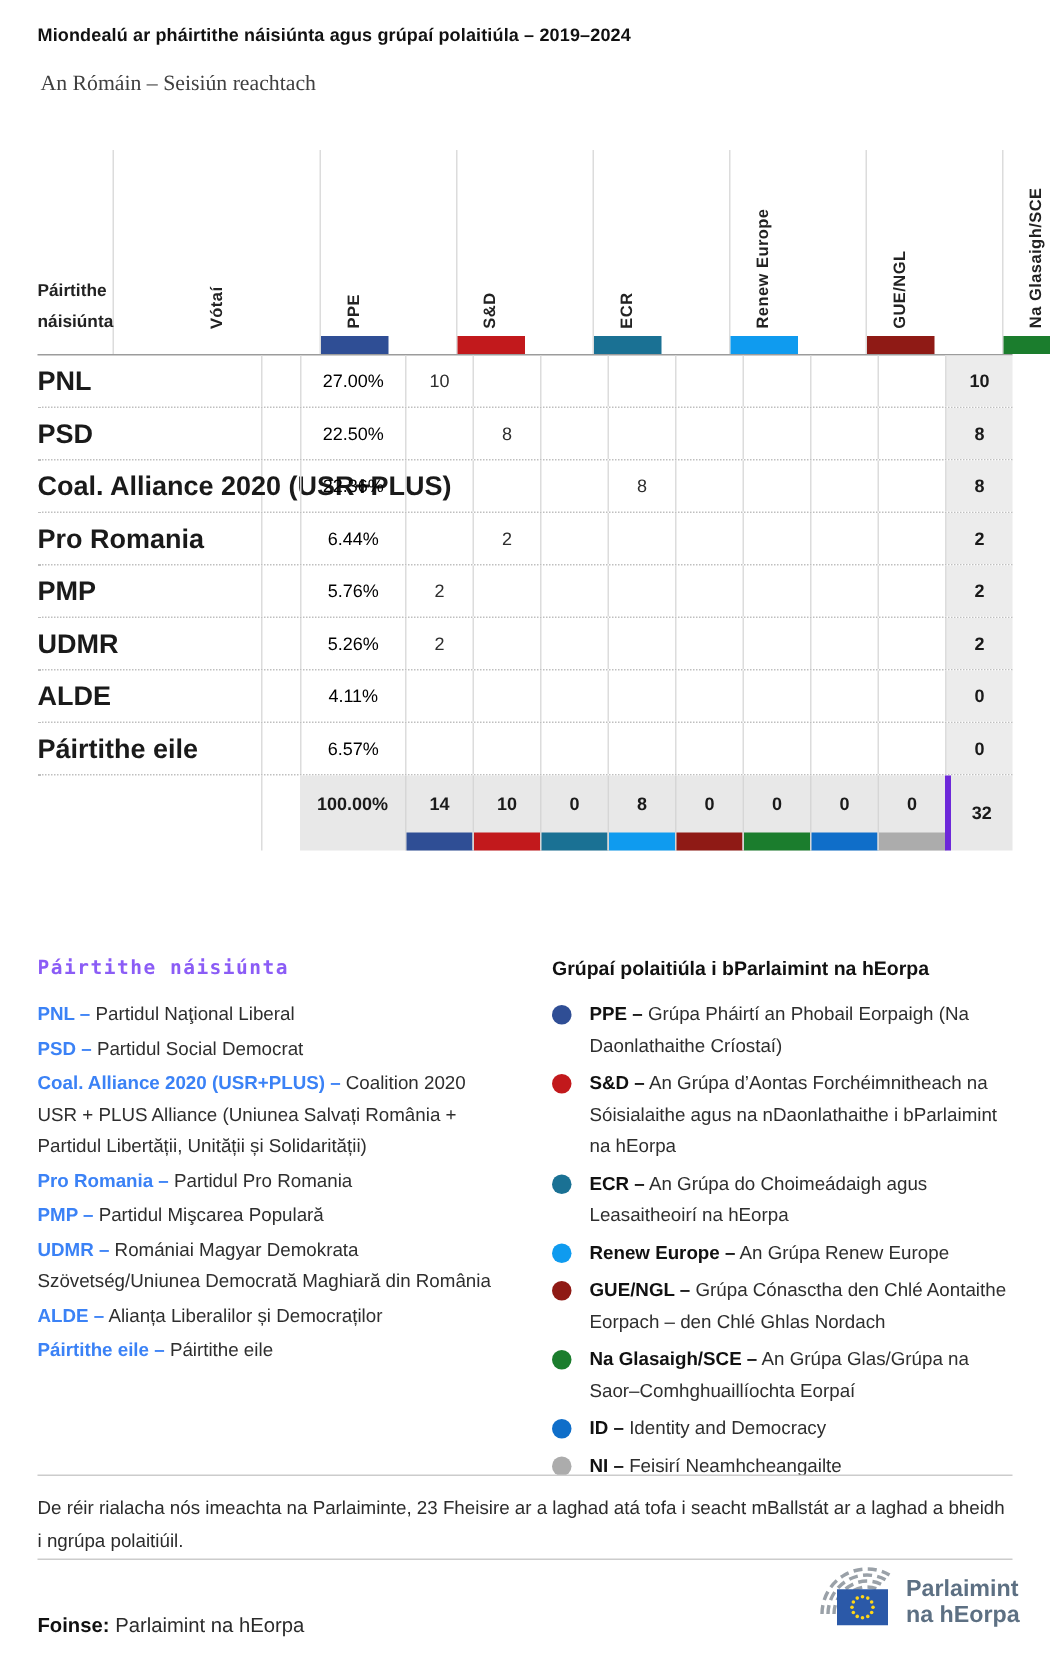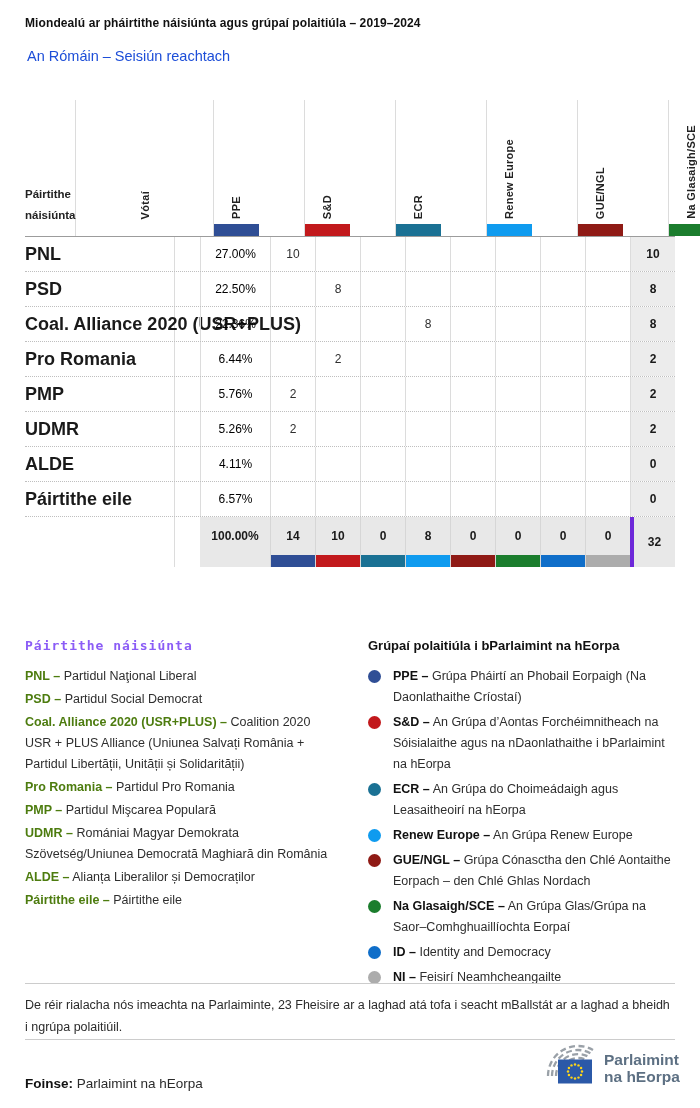--- a/index.html
+++ b/index.html
@@ -2,21 +2,21 @@
 <html><head>
 <meta charset="utf-8">
 <style>
   * { box-sizing: border-box; margin: 0; padding: 0; }
   html,body { background:#fff; }
   .page {
     position: relative; width: 700px; height: 1108px; background: #ffffff;
     font-family: "Liberation Sans", sans-serif; color: #1a1a1a; overflow: hidden;
   }
   .title { position:absolute; left:25px; top:16px; font-size:12px; font-weight:bold; color:#111; letter-spacing:.1px; }
-  .subtitle { position:absolute; left:27px; top:48px; font-size:14.5px; font-weight:400; color:#1d4ed8; }
+  .subtitle { position:absolute; left:27px; top:48px; font-size:14.5px; font-weight:400; color:#404040;font-family:Liberation Serif, serif; }
 
   
   .table { position:absolute; left:25px; top:100px; width:650px; font-size:12px; }
   .thead { display:flex; height:137px; border-bottom:1px solid #9c9c9c;gap:46px; }
   .thead .label-cell {
     width:150px; border-right:1px solid #dcdcdc; display:flex; flex-direction:column;
     justify-content:flex-end; padding-bottom:10px; font-weight:bold; font-size:11.5px; line-height:21px; color:#222;
   }
   .thead .votes-hcell { width:95px; display:flex; flex-direction:column; align-items:center; justify-content:flex-end; }
   .thead .group-hcell { width:45px; border-left:1px solid #dcdcdc; display:flex; flex-direction:column; align-items:center; justify-content:flex-end; }
@@ -41,21 +41,21 @@
   .totals .tvcell { width:70px; background:#e8e8e8; display:flex; flex-direction:column; }
   .totals .tgcell { width:45px; background:#e8e8e8; border-left:1px solid #d6d6d6; display:flex; flex-direction:column; }
   .totals .tscell { width:45px; background:#e8e8e8; border-left:4px solid #6d28d9; display:flex; align-items:center; justify-content:center; }
   .tval { flex:1; display:flex; align-items:center; justify-content:center; color:#1a1a1a; }
 
   
   .legend { position:absolute; left:25px; top:638px; width:650px; display:flex; }
   .leg-left { width:318px; padding-right:10px; }
   .leg-left h3 { font-family:"DejaVu Sans Mono", monospace; font-size:13px; font-weight:bold; letter-spacing:1px; margin-bottom:13px; color:#8b5cf6; }
   .leg-item { font-size:12.5px; line-height:21px; margin-bottom:2px; color:#2e2e2e; }
-  .leg-item b { color:#4d7c0f; }
+  .leg-item b { color:#3b82f6; }
   .leg-right { width:307px; margin-left:25px; }
   .leg-right h3 { font-size:13px; font-weight:bold; margin-bottom:13px; color:#111; }
   .lg-item { display:flex; margin-bottom:4px; font-size:12.5px; line-height:21px; color:#2e2e2e; }
   .lg-item b { color:#111; }
   .bullet { width:13px; height:13px; border-radius:50%; margin:4px 12px 0 0; flex:none; }
 
   
   .rule { position:absolute; left:25px; width:650px; border-top:1px solid #cccccc; }
   .rule1 { top:983px; } .rule2 { top:1039px; }
   .footnote { position:absolute; left:25px; top:994px; width:650px; font-size:12.5px; line-height:22px; color:#2b2b2b; }

